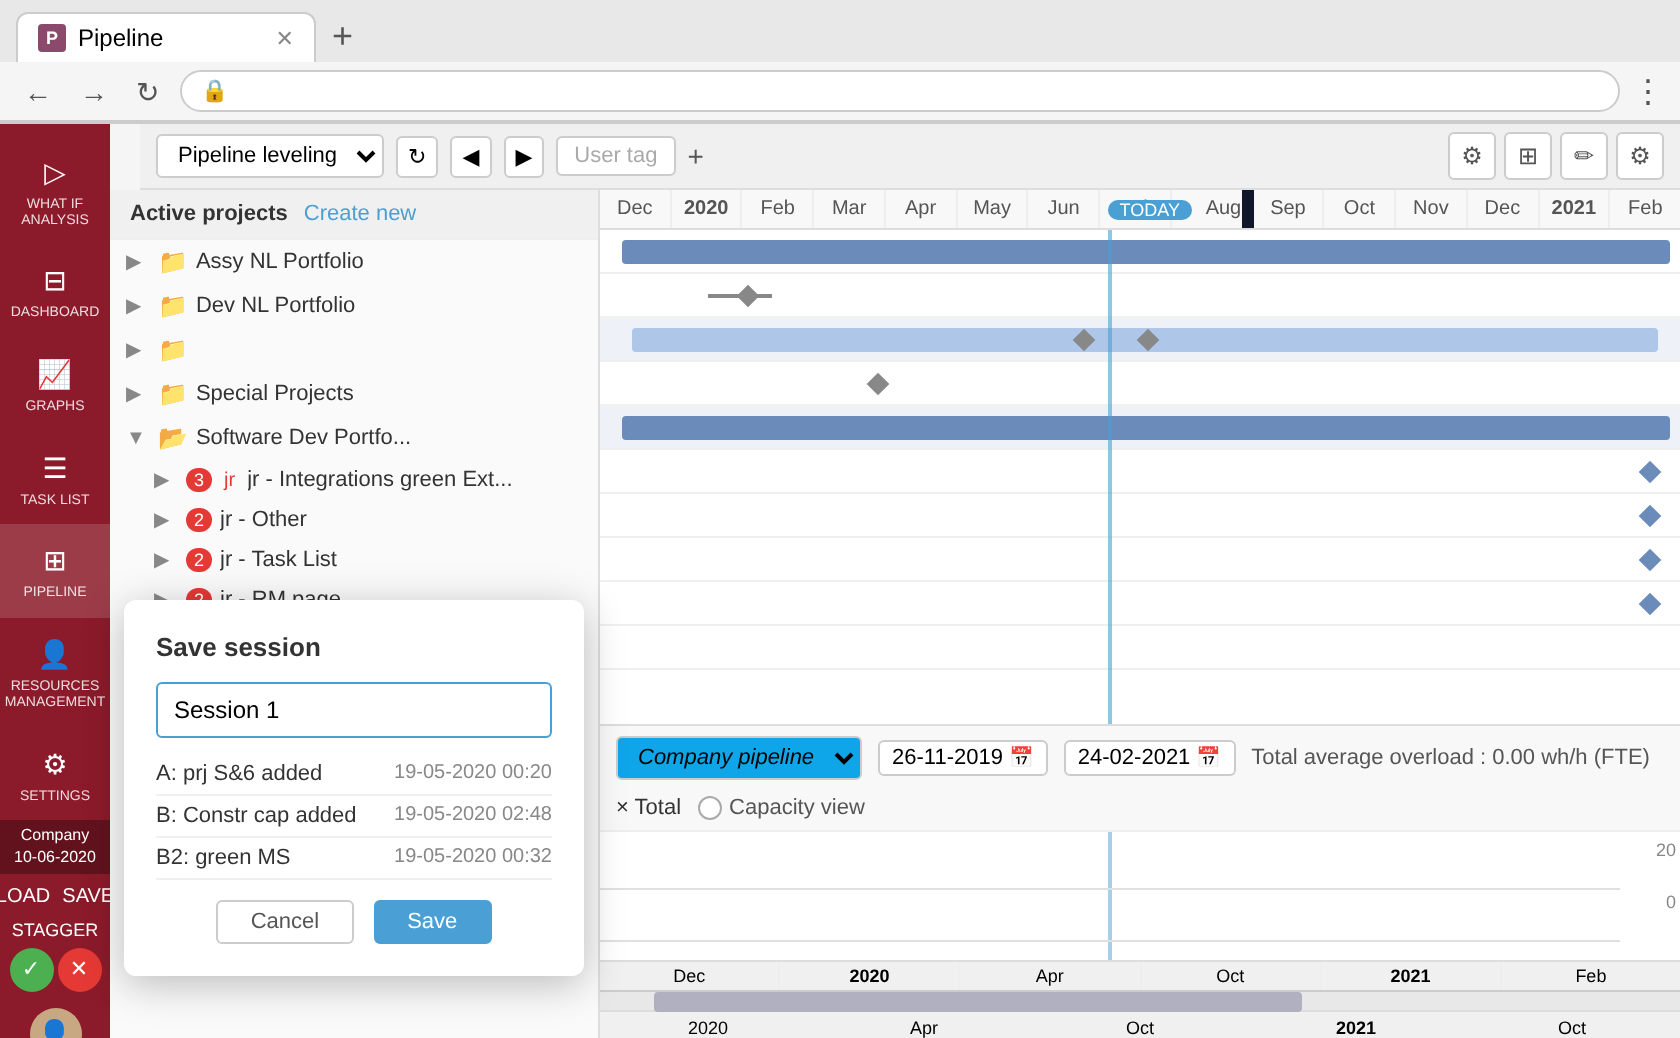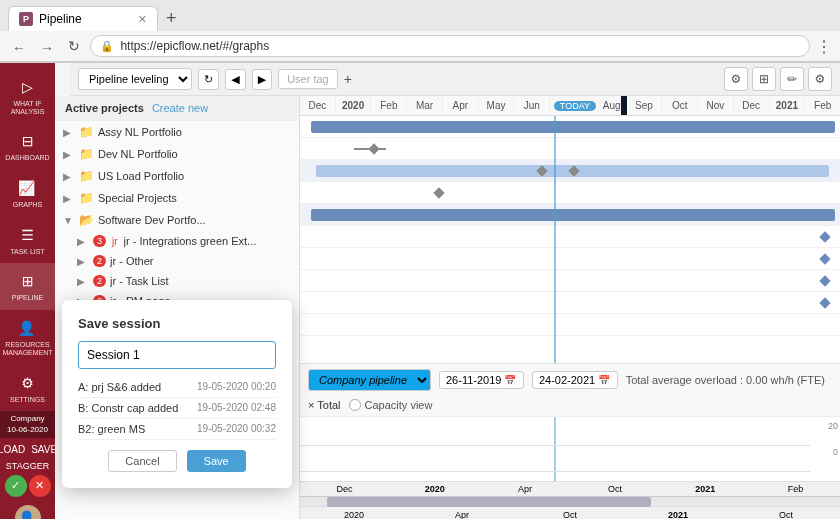--- a/index.html
+++ b/index.html
@@ -101,21 +101,20 @@
       <span class="tab-close">✕</span>
     </div>
     <button class="tab-new">+</button>
   </div>
   <div class="address-bar">
     <button class="nav-btn">←</button>
     <button class="nav-btn">→</button>
     <button class="nav-btn">↻</button>
     <div class="url-bar">
       <span class="url-lock">🔒</span>
-      <span class="url-text">https://epicflow.net/#/graphs</span>
     </div>
     <span class="menu-dots">⋮</span>
   </div>
 </div>
 
 <div class="app">
 
   <div class="sidebar">
     <div class="sidebar-item">
       <div class="sidebar-icon">▷</div>
@@ -205,21 +204,20 @@
 
           <div class="project-item">
             <span class="project-expand">▶</span>
             <span class="project-icon">📁</span>
             <span class="project-name">Dev NL Portfolio</span>
           </div>
 
           <div class="project-item">
             <span class="project-expand">▶</span>
             <span class="project-icon">📁</span>
-            <span class="project-name">US Load Portfolio</span>
           </div>
 
           <div class="project-item">
             <span class="project-expand">▶</span>
             <span class="project-icon">📁</span>
             <span class="project-name">Special Projects</span>
           </div>
 
           <div class="project-item">
             <span class="project-expand">▼</span>

